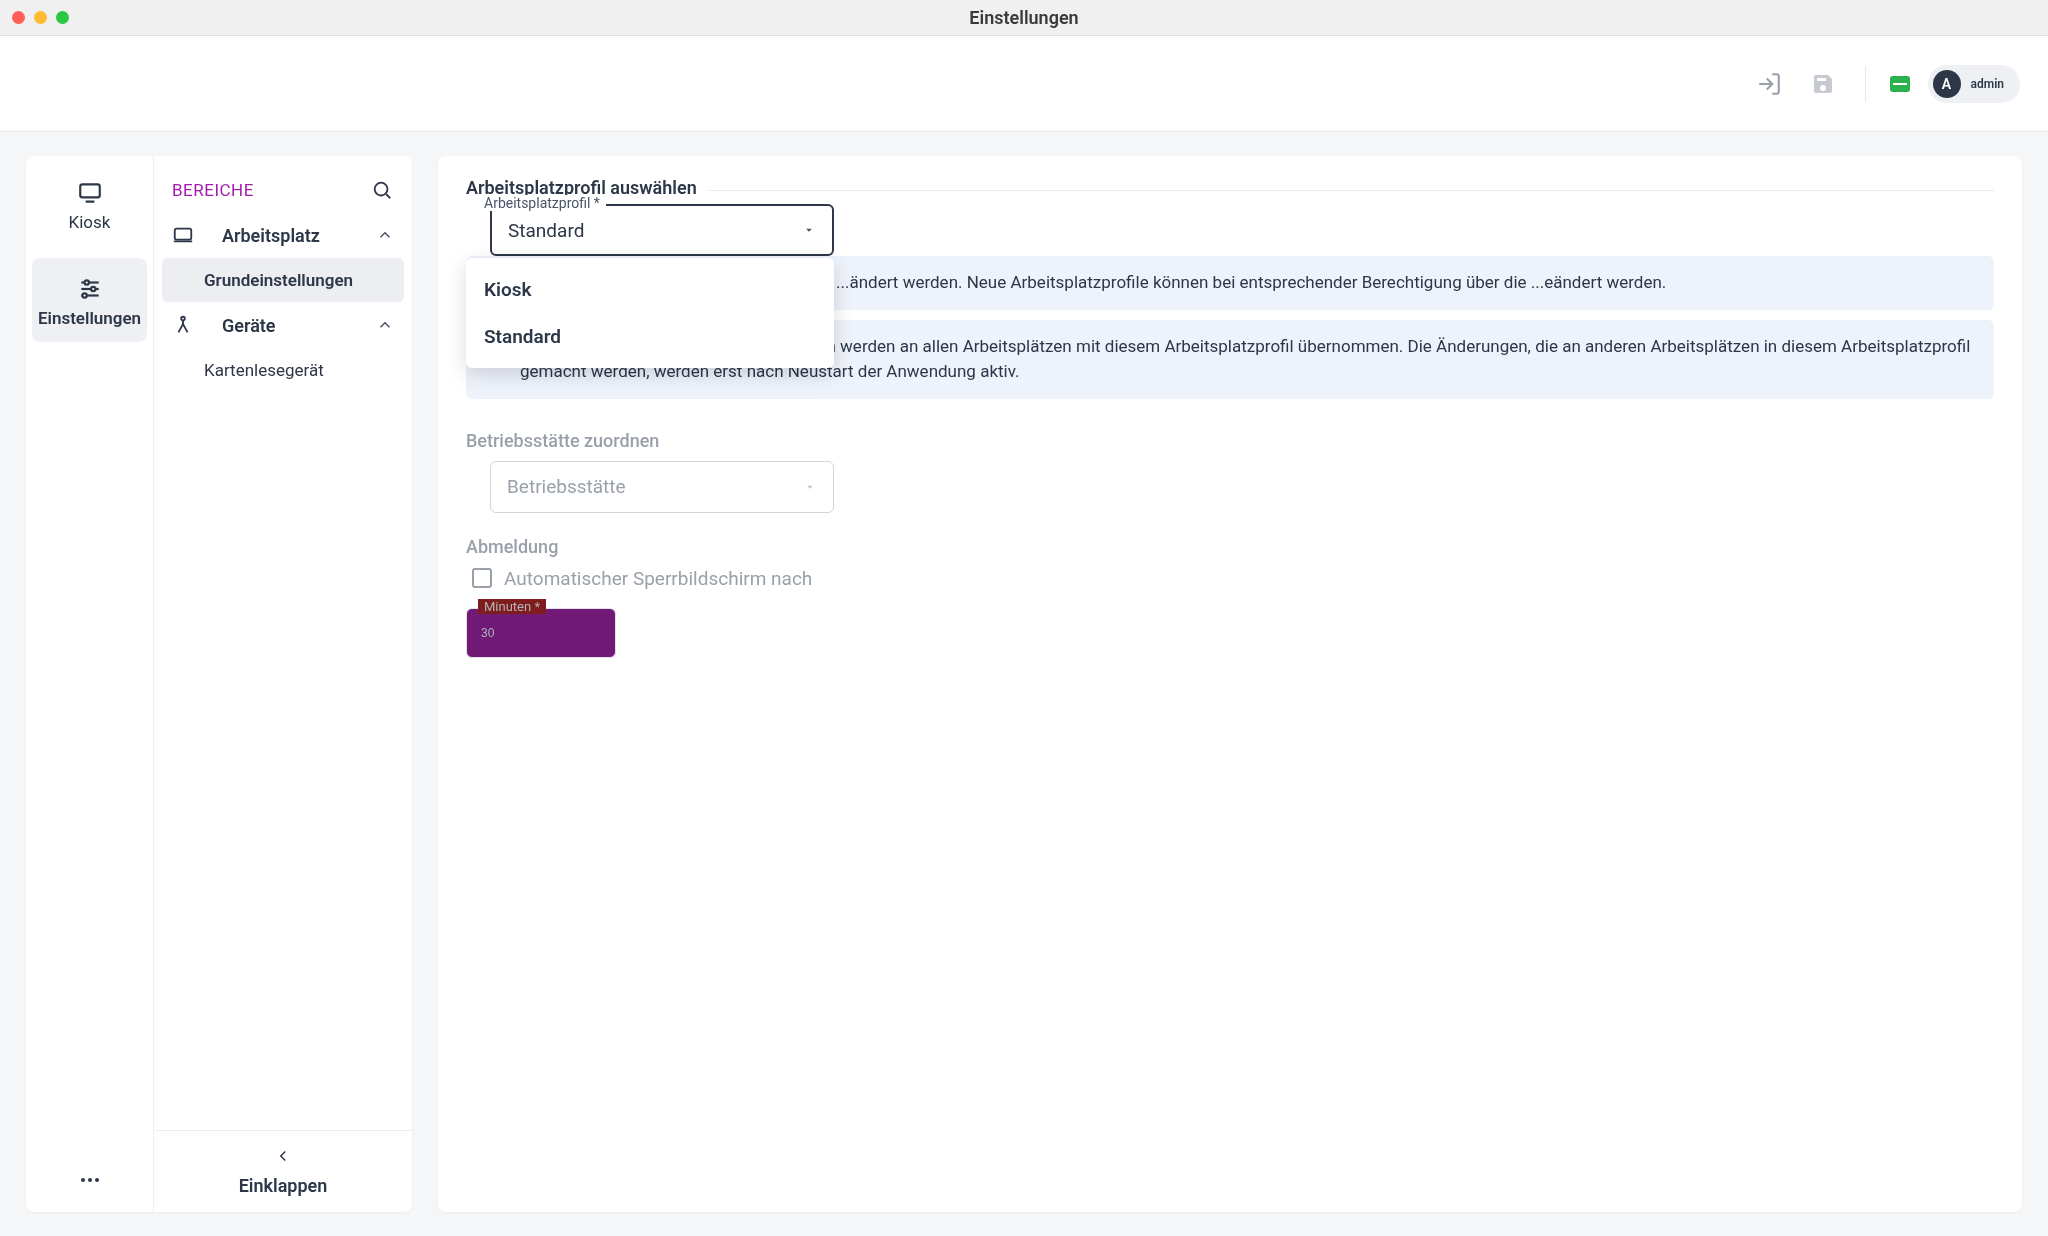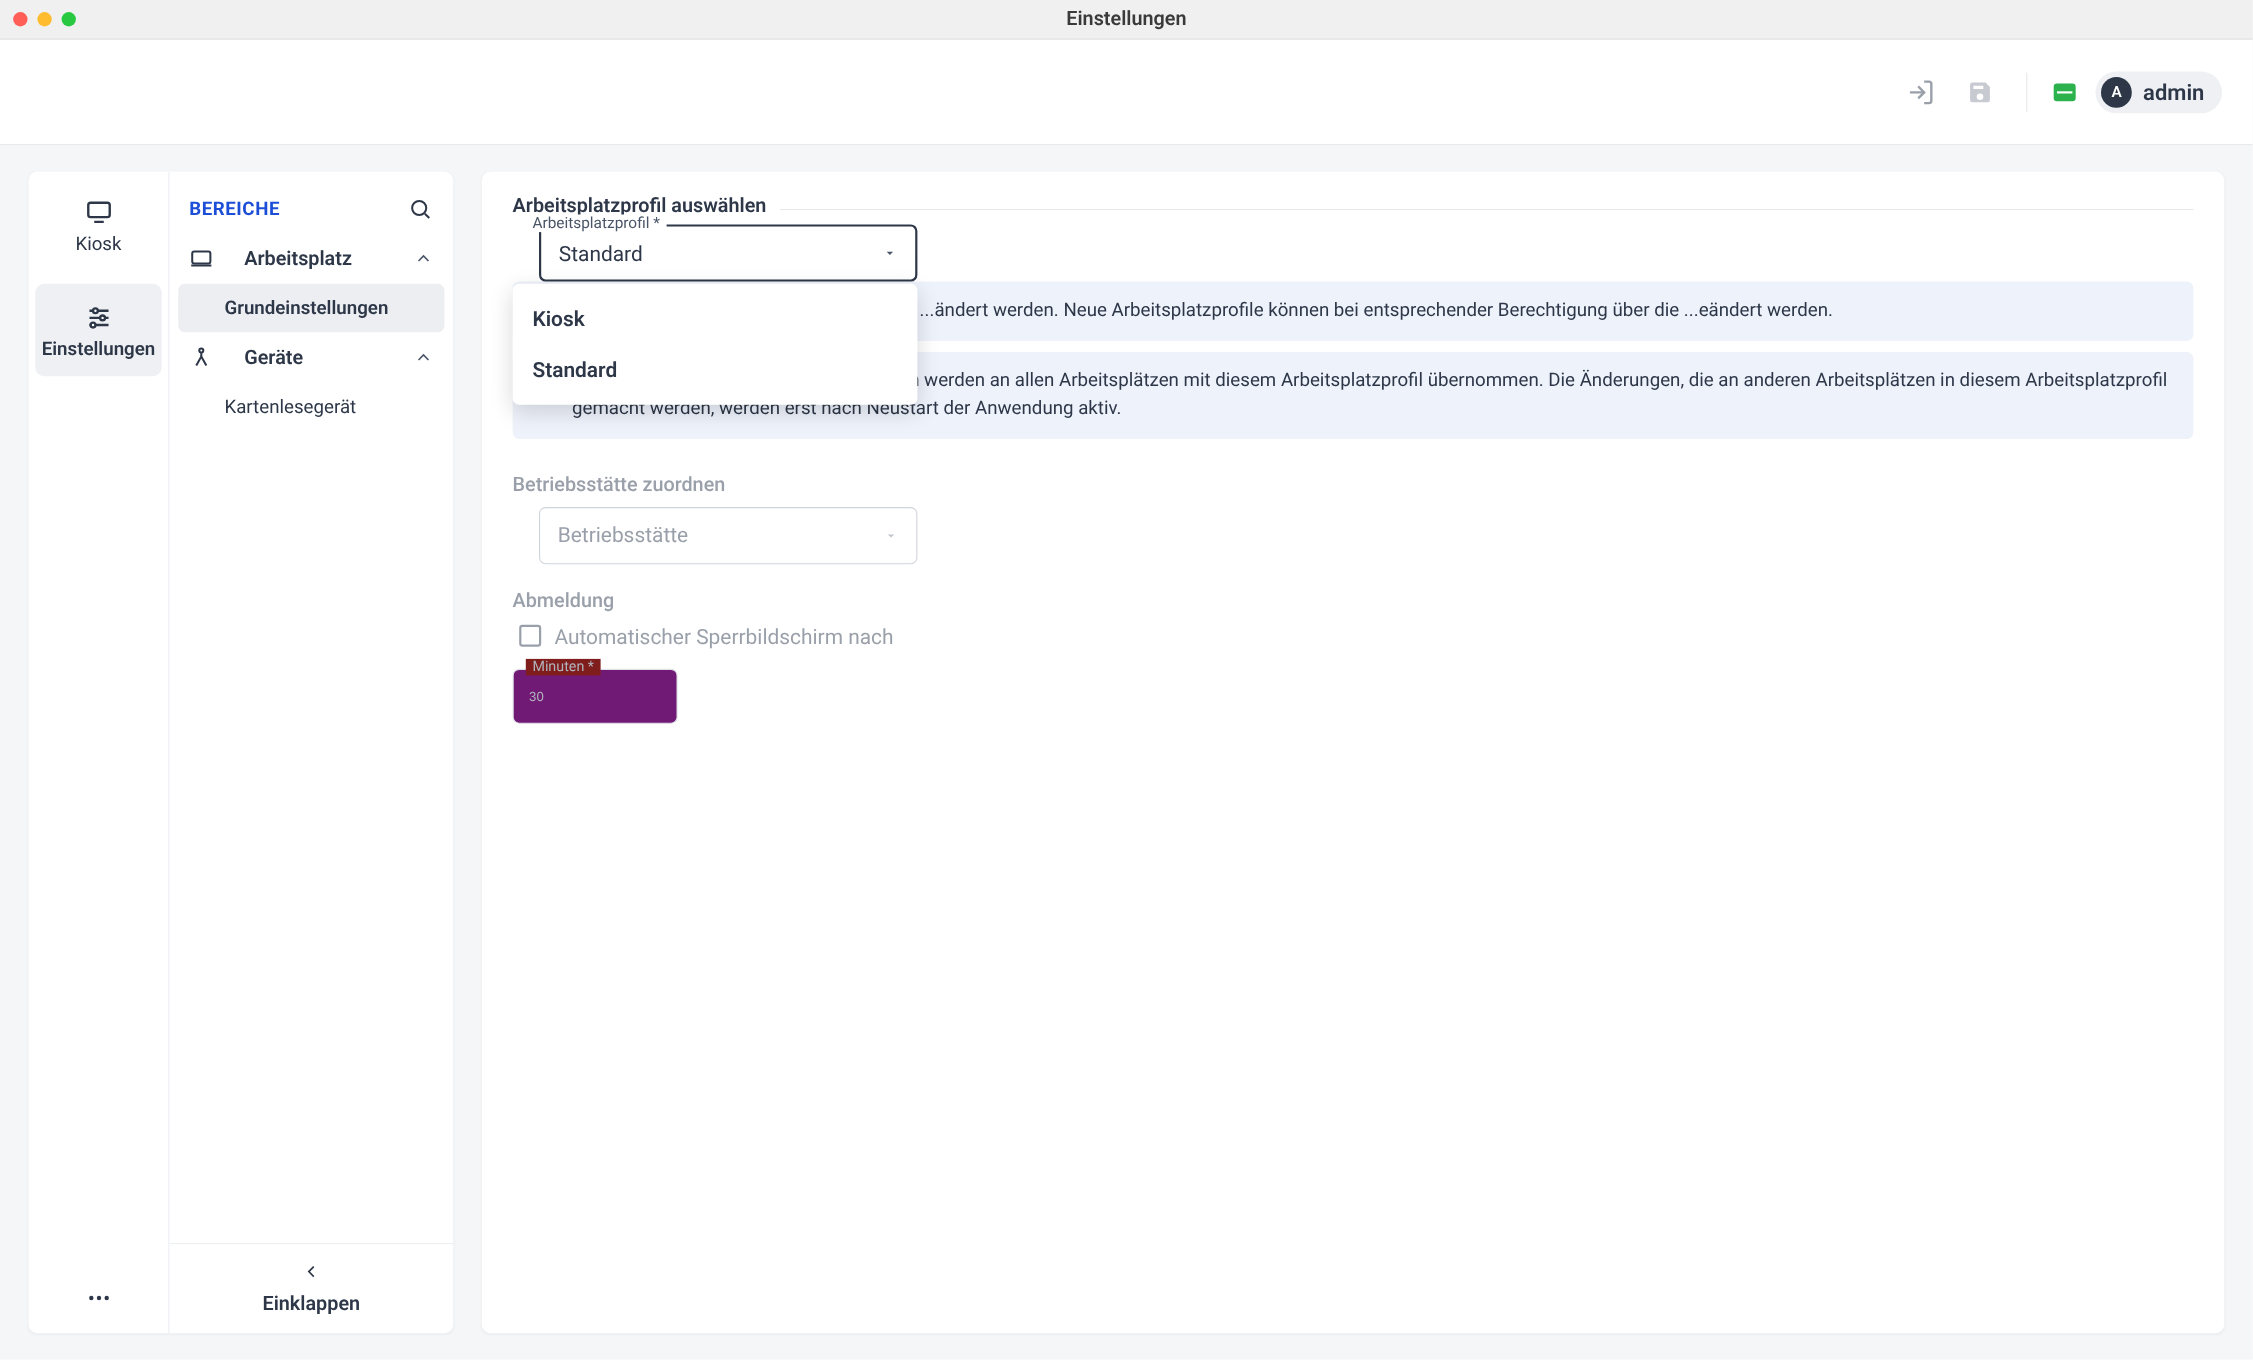--- a/index.html
+++ b/index.html
@@ -48,21 +48,21 @@
 .status-ind::after { content:""; position:absolute; left:3px; right:3px; top:50%; height:2px; background:#fff; transform: translateY(-50%); }
 .user-chip {
   display: flex; align-items: center; gap: 10px;
   background: #eef0f3; border-radius: 22px; padding: 5px 16px 5px 5px;
 }
 .avatar-circle {
   width: 28px; height: 28px; border-radius: 50%; background: #2d3748;
   color: #fff; font-size: 14px; font-weight: 600;
   display: flex; align-items: center; justify-content: center;
 }
-.user-name { font-size: 20px; font-weight: 600; color: #2d3748; }
+.user-name { font-size: 12px; font-weight: 600; color: #2d3748; }
 .main { flex: 1; display: flex; padding: 24px 26px; gap: 26px; overflow: hidden; }
 .left-col { display: flex; gap: 0; background: #fff; border-radius: 8px; box-shadow: 0 1px 3px rgba(0,0,0,0.04); overflow: hidden; }
 .rail {
   width: 128px; border-right: 1px solid #eceef2;
   display: flex; flex-direction: column; align-items: stretch;
 }
 .rail-item {
   display: flex; flex-direction: column; align-items: center; gap: 6px;
   padding: 18px 8px 14px; font-size: 17px; color: #2d3748; cursor: pointer;
   margin: 6px; border-radius: 8px;
@@ -70,21 +70,21 @@
 .rail-item.active { background: #eef0f3; font-weight: 600; }
 .rail-spacer { flex:1; }
 .rail-bottom { display:flex; justify-content:center; align-items:center; height: 64px; color:#2d3748; cursor:pointer; }
 .sidebar {
   width: 258px; display: flex; flex-direction: column; position: relative;
 }
 .sidebar-header {
   display: flex; align-items:center; justify-content: space-between;
   padding: 22px 18px 10px 18px;
 }
-.sidebar-header-title { font-size: 17px; letter-spacing: 0.5px; color:#1d4ed8; font-weight:700; }
+.sidebar-header-title { font-size: 17px; letter-spacing: 0.5px; color:#a21caf; font-weight:400; }
 .sidebar-group { }
 .group-head {
   display: flex; align-items:center; gap: 28px;
   padding: 12px 18px; font-size: 18px; font-weight: 600; color:#2d3748; cursor:pointer;
 }
 .group-head .chev { margin-left:auto; color:#4a5568; }
 .sub-item {
   padding: 12px 18px 12px 50px; font-size: 17px; color:#2d3748; cursor:pointer;
 }
 .sub-item.active { background: #eceef2; font-weight:600; border-radius: 6px; margin: 0 8px; padding-left: 42px; }

